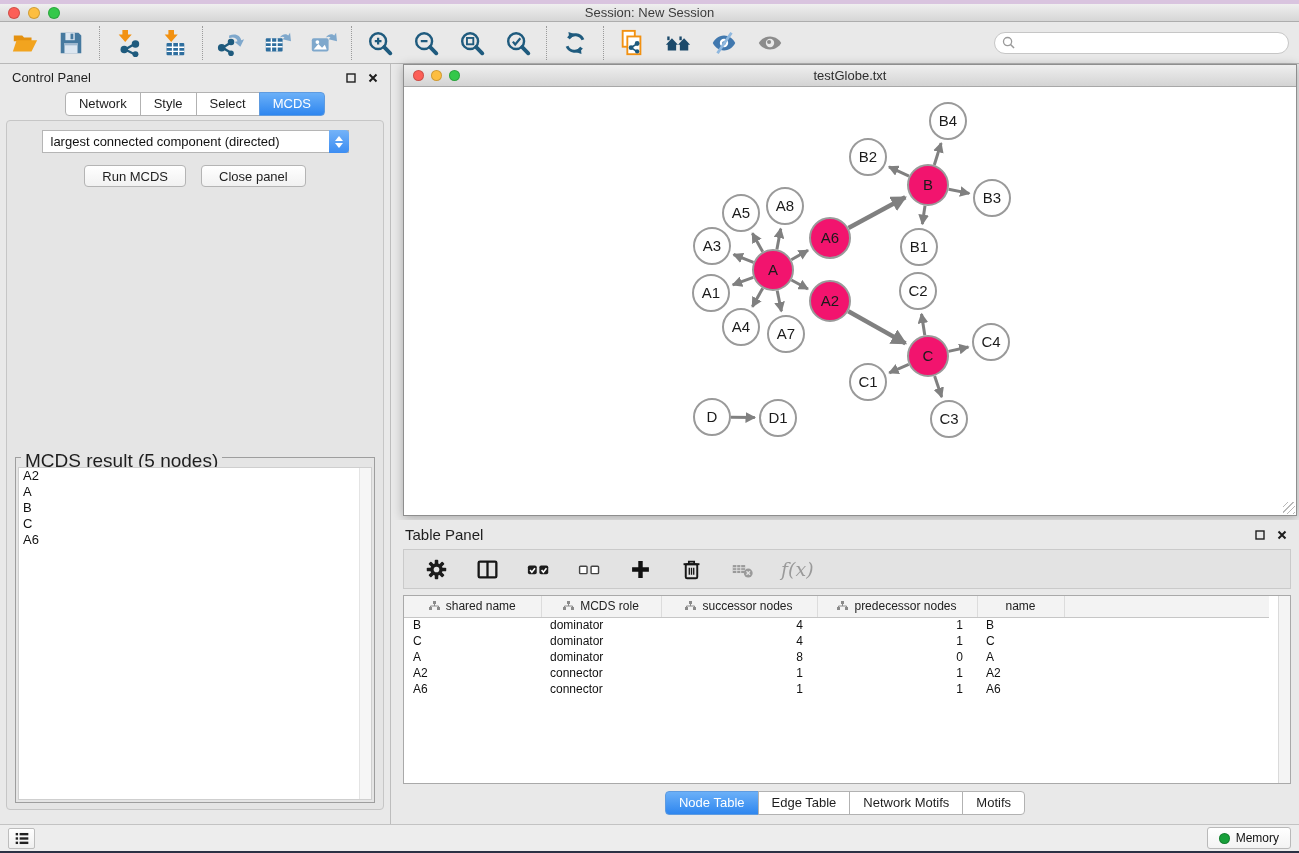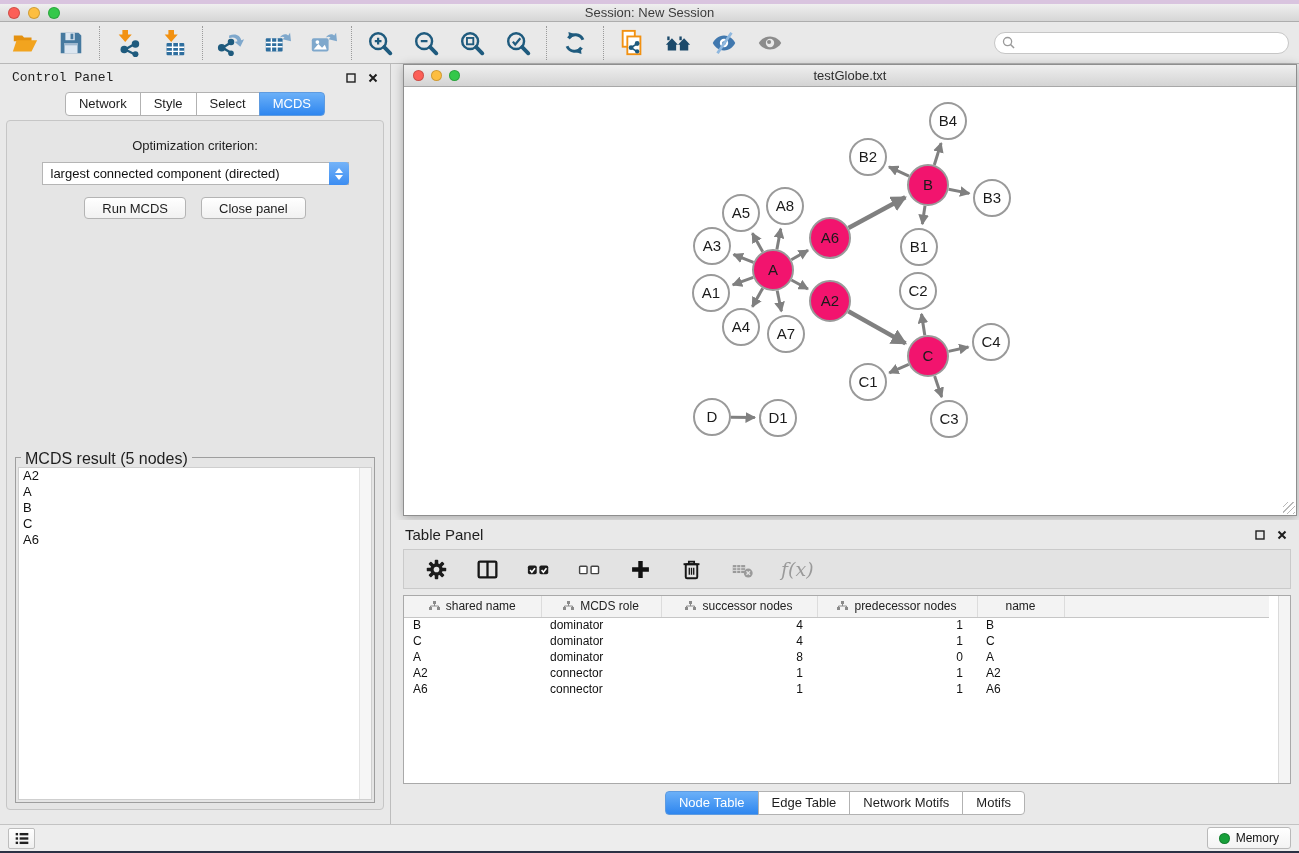--- a/index.html
+++ b/index.html
@@ -23,21 +23,21 @@
   .tb-btn { width:30px; height:30px; display:flex; align-items:center; justify-content:center; }
   .tb-btn svg { width:28px; height:28px; }
   .searchbox { margin-left:auto; margin-right:10px; width:295px; height:22px; background:#fff; border:1px solid #C6C6C6;
     border-radius:12px; display:flex; align-items:center; padding:0 7px; gap:5px; }
 
   
   .main { flex:1; display:flex; min-height:0; }
 
   
   .control-panel { width:391px; background:#E9E9E9; border-right:1px solid #BDBDBD; display:flex; flex-direction:column; }
-  .panel-header { display:flex; align-items:center; padding:6px 10px 4px 12px; font-size:13px; color:#1E1E1E;font-family:Liberation Mono, monospace; }
+  .panel-header { display:flex; align-items:center; padding:6px 10px 4px 12px; font-size:13px; color:#1E1E1E; }
   .panel-header .spacer{ flex:1; }
   .mini-btn { width:14px; height:14px; display:flex; align-items:center; justify-content:center; margin-left:8px; }
   .seg-tabs { display:flex; justify-content:center; margin-top:3px; }
   .seg { font-family:"Liberation Sans",sans-serif; font-size:13px; color:#1E1E1E; background:#fff; border:1px solid #B2B2B2;
     padding:3px 13px 4px; margin-left:-1px; cursor:default; }
   .seg:first-child{ border-radius:4px 0 0 4px; margin-left:0; }
   .seg:last-child{ border-radius:0 4px 4px 0; }
   .seg.active { background:linear-gradient(#6BB0F8,#2E86EF); color:#fff; border-color:#5E9BE0; }
   .cp-body { flex:1; margin:4px 6px 14px; background:#E5E5E5; border:1px solid #C6C6C6; border-radius:4px; position:relative; }
   .opt-label { text-align:center; margin-top:17px; font-size:13px; color:#1E1E1E; }
@@ -45,21 +45,21 @@
     display:flex; align-items:center; position:relative; }
   .dropdown .val { flex:1; font-size:13px; color:#111; padding-left:8px; white-space:nowrap; }
   .dd-stepper { width:20px; height:23px; margin-right:-1px; border-radius:0 4px 4px 0; background:linear-gradient(#74B3F8,#3C8DF2);
     display:flex; flex-direction:column; align-items:center; justify-content:center; gap:2px; }
   .dd-up { width:0; height:0; border-left:4px solid transparent; border-right:4px solid transparent; border-bottom:5px solid #fff; }
   .dd-down { width:0; height:0; border-left:4px solid transparent; border-right:4px solid transparent; border-top:5px solid #fff; }
   .btn-row { display:flex; justify-content:center; gap:15px; margin-top:12px; }
   .push-btn { font-family:"Liberation Sans",sans-serif; font-size:13px; color:#1E1E1E; background:linear-gradient(#FFFFFF,#F1F1F1);
     border:1px solid #B4B4B4; border-radius:4px; height:22px; padding:0 17px; }
   .result-group { position:absolute; left:8px; right:8px; top:336px; bottom:6px; border:1px solid #9E9E9E; }
-  .result-legend { position:absolute; top:-8px; left:5px; background:#E5E5E5; padding:0 4px; font-size:16px; color:#1E1E1E; }
+  .result-legend { position:absolute; top:-8px; left:5px; background:#E5E5E5; padding:0 4px; font-size:19px; color:#1E1E1E; }
   .result-list { position:absolute; left:2px; right:2px; top:9px; bottom:2px; background:#fff; border:1px solid #CFCFCF; overflow:hidden; }
   .result-scroll { position:absolute; right:0; top:0; bottom:0; width:12px; background:#F6F6F6; border-left:1px solid #E4E4E4; }
   .result-item { font-size:13px; color:#111; line-height:16px; padding-left:4px; }
 
   
   .desktop { flex:1; position:relative; background:#E9E9E9; min-width:0; }
   .net-window { position:absolute; left:12px; top:0; width:894px; height:452px; border:1px solid #8E8E8E;
     box-shadow:0 2px 10px rgba(0,0,0,.28); background:#fff; display:flex; flex-direction:column; }
   .net-titlebar { height:22px; background:linear-gradient(#EFEFEF,#D4D4D4); border-bottom:1px solid #A8A8A8;
     display:flex; align-items:center; position:relative; flex:0 0 22px; }
@@ -284,21 +284,20 @@
             </svg>
         </span>
       </div>
       <div class="seg-tabs">
           <button class="seg">Network</button>
           <button class="seg">Style</button>
           <button class="seg">Select</button>
           <button class="seg active">MCDS</button>
         </div>
       <div class="cp-body">
-        <div class="opt-label">Optimization criterion:</div>
         <div class="dropdown">
           <span class="val">largest connected component (directed)</span>
           <span class="dd-stepper">
               <span class="dd-up"></span>
               <span class="dd-down"></span>
             </span>
         </div>
         <div class="btn-row">
           <button class="push-btn">Run MCDS</button>
           <button class="push-btn">Close panel</button>

